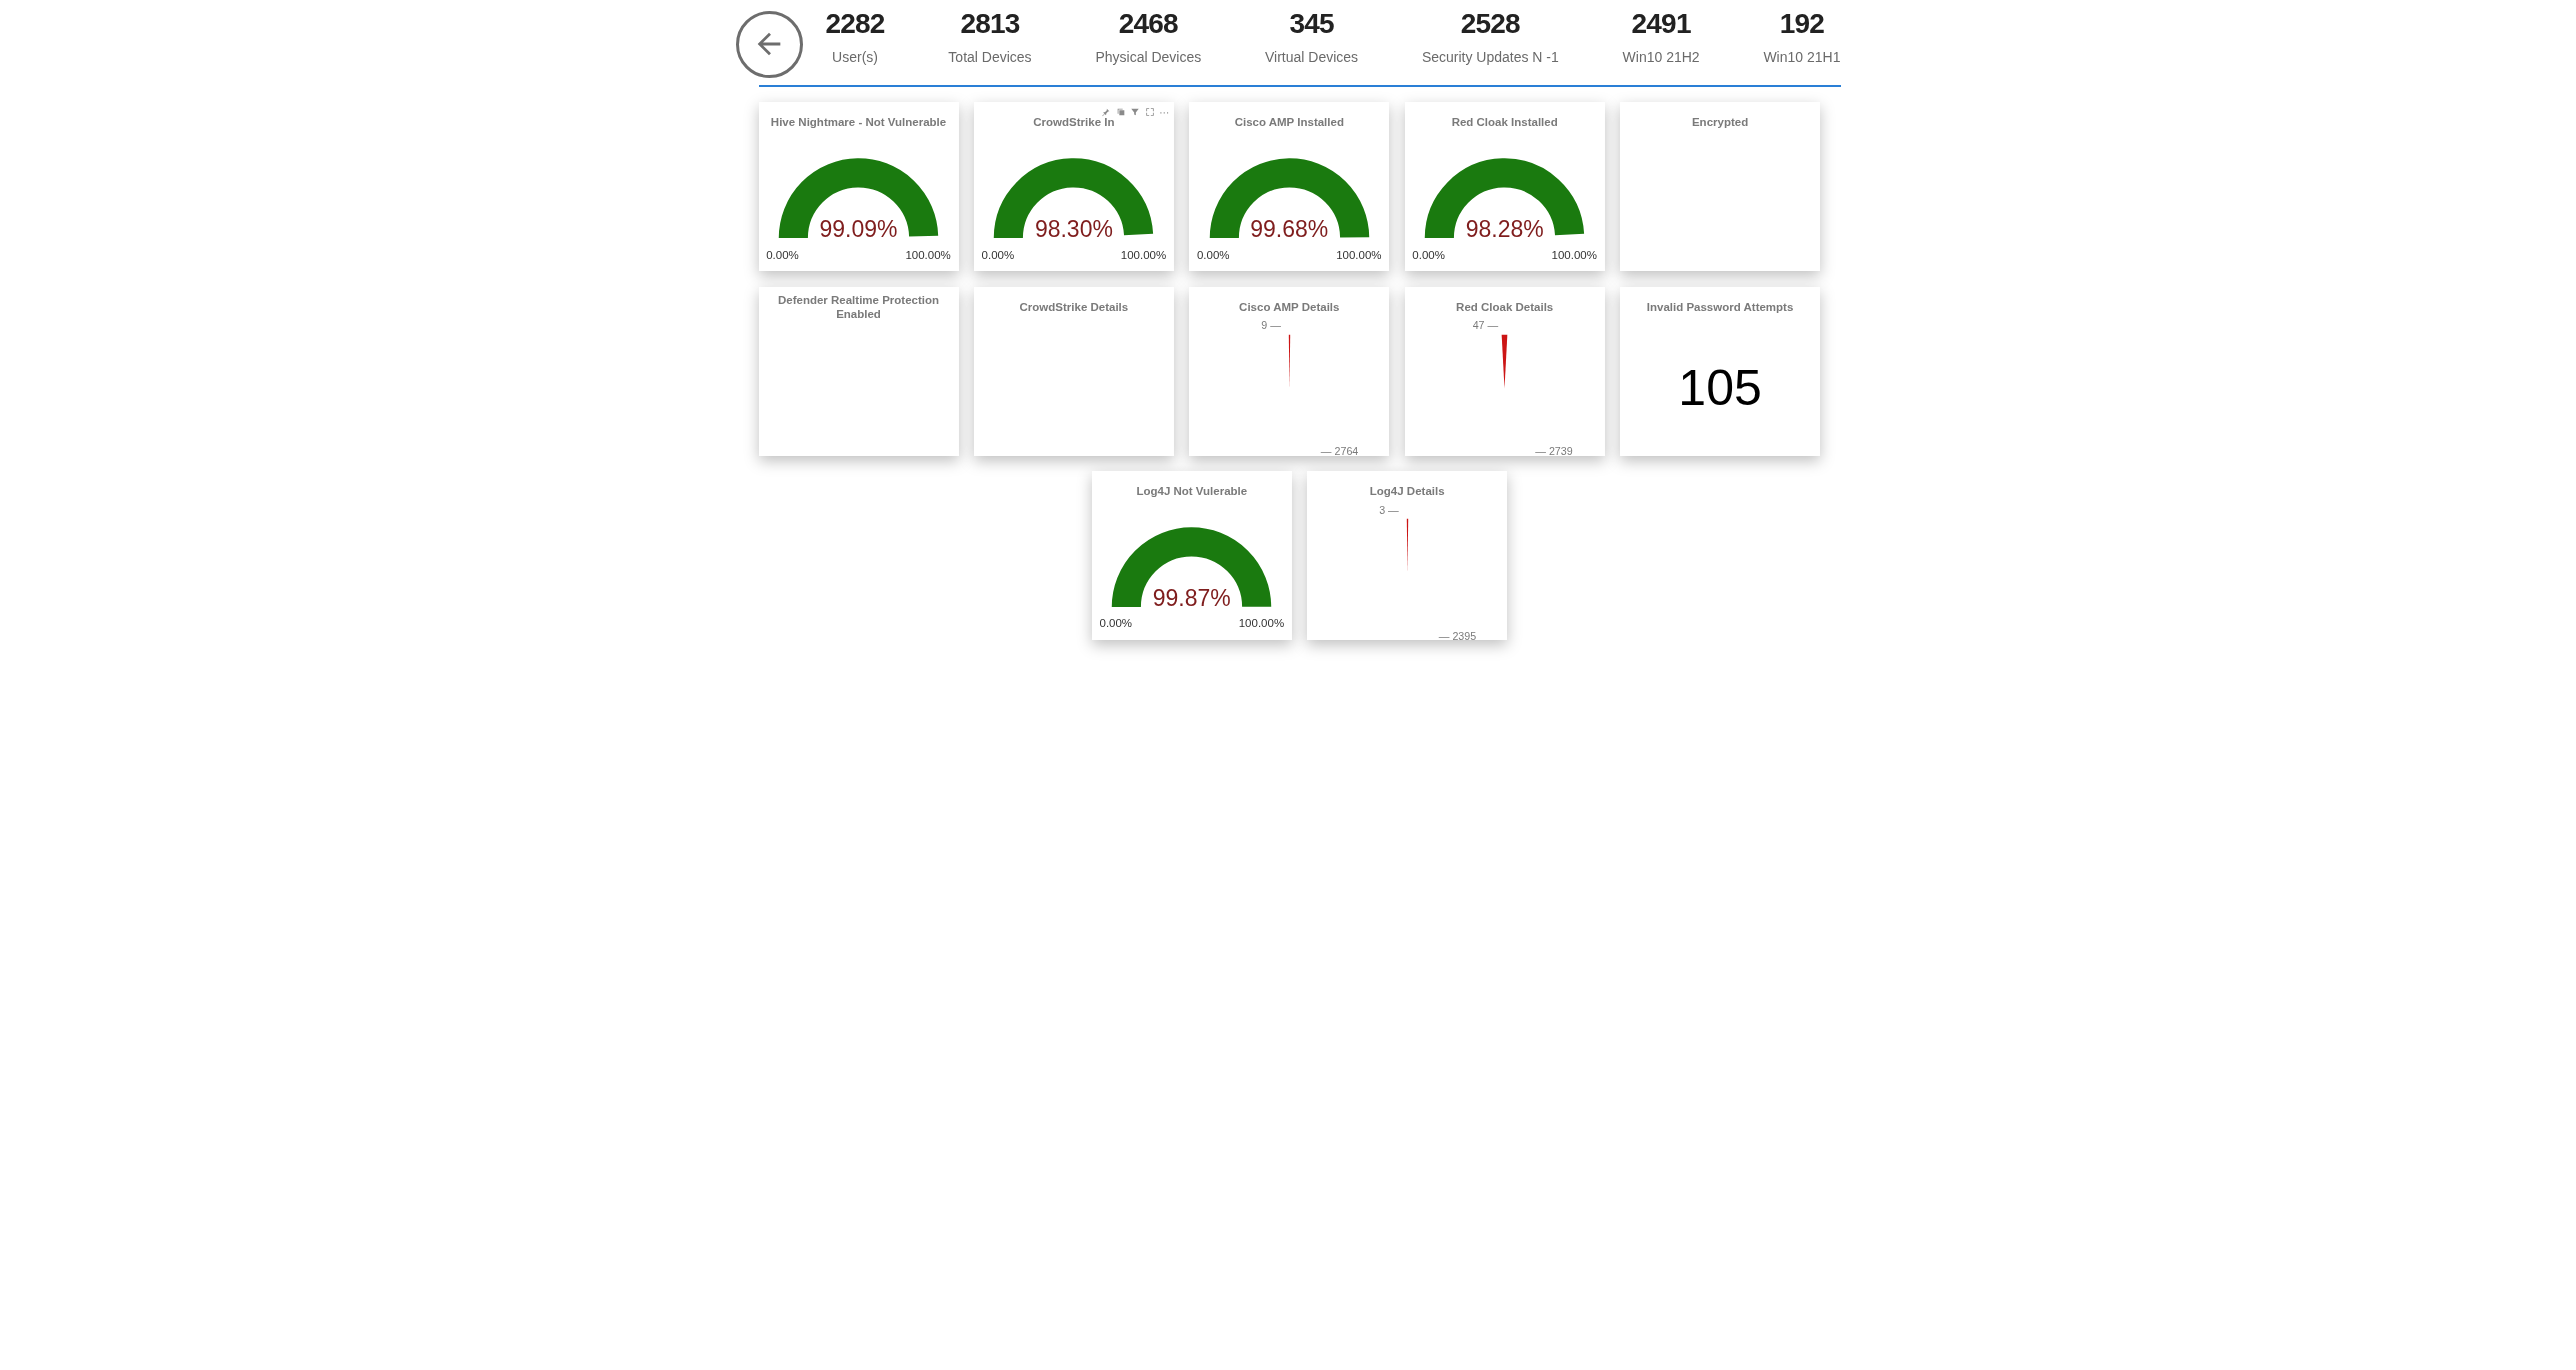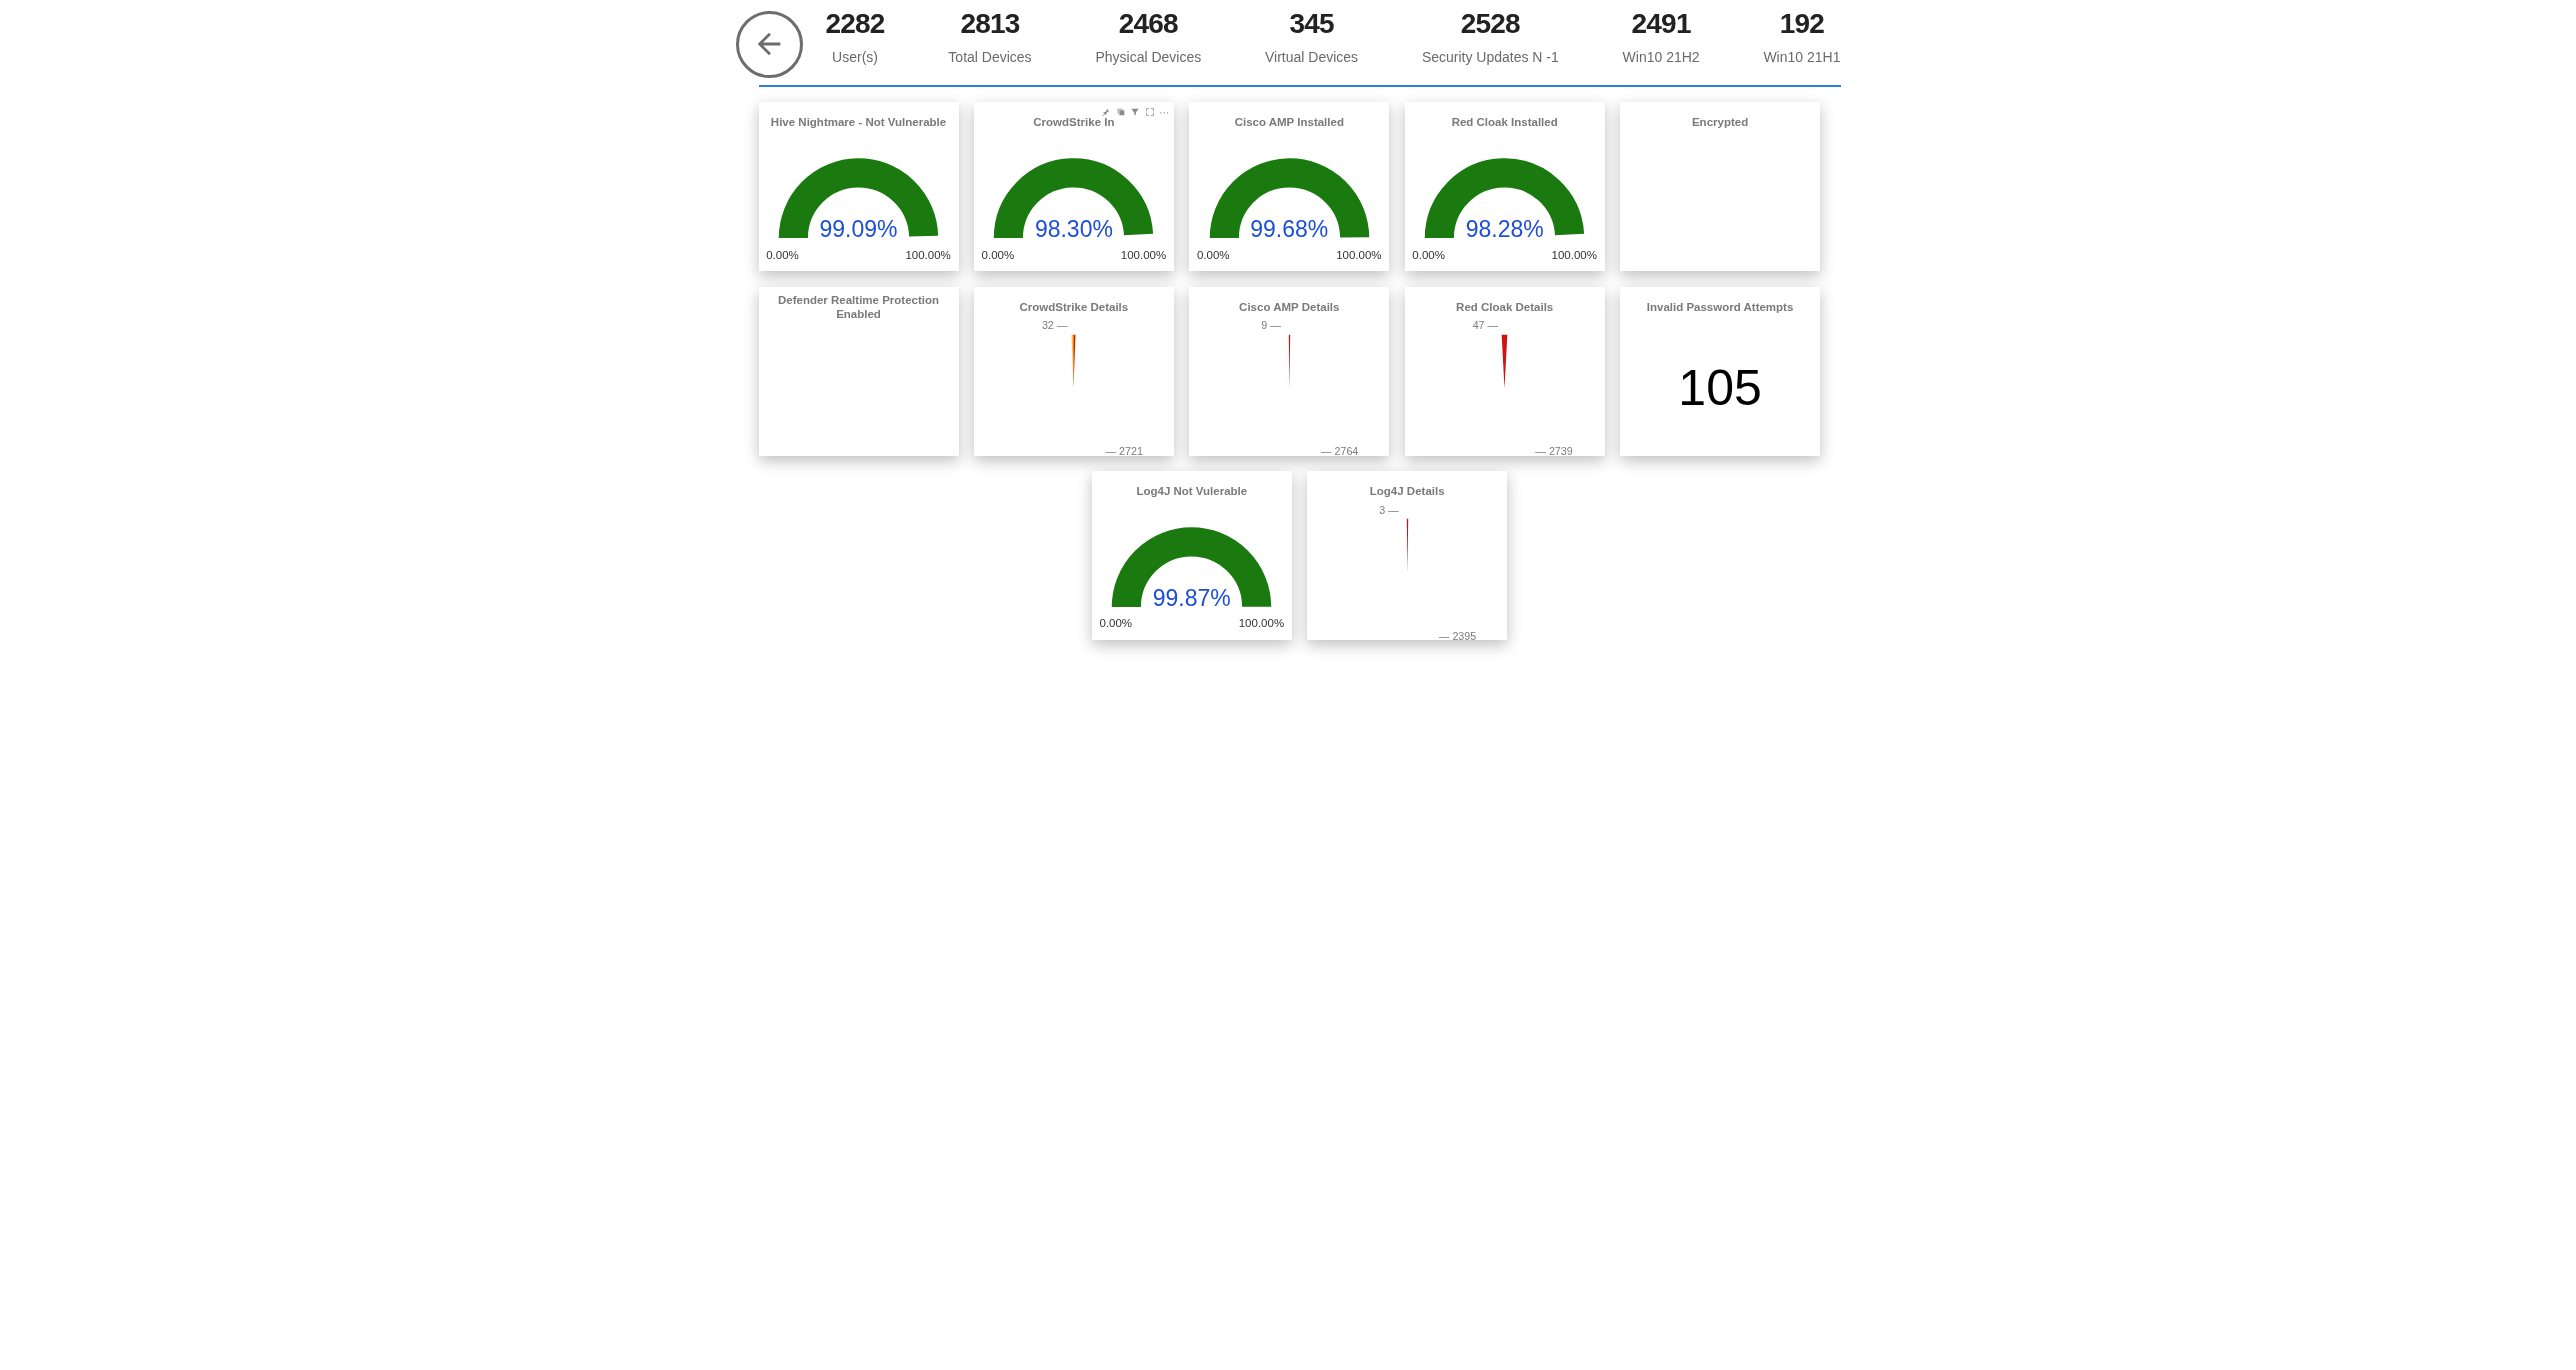--- a/index.html
+++ b/index.html
@@ -12,21 +12,21 @@
   .kpi .val{font-size:28px;font-weight:700;color:#222;letter-spacing:-0.8px;text-align:right;}
   .kpi .lbl{font-size:14px;color:#6a6a6a;margin-top:9px;}
   .rule{height:1.5px;background:#2a7fd6;margin:7.7px 23px 15.4px 46px;}
   .grid{display:flex;flex-wrap:wrap;gap:15.4px;padding:0 23px 23px 46px;}
   .card{width:200px;height:169px;background:#fff;box-shadow:0 4.6px 14px rgba(0,0,0,0.25);position:relative;display:flex;flex-direction:column;align-items:center;}
   .card .title{font-size:11.5px;color:#7a7a7a;text-align:center;margin:6.1px 7.7px 0 7.7px;line-height:1.25;min-height:28px;display:flex;align-items:center;justify-content:center;font-weight:bold;}
   .card .chart-area{flex:1;position:relative;width:100%;display:flex;align-items:center;justify-content:center;}
   .card .toolbar{position:absolute;top:4.6px;right:4.6px;display:flex;gap:4.6px;color:#8a8a8a;font-size:10px;align-items:center;}
   .card .toolbar span{display:inline-flex;}
   
-  .gauge-val{position:absolute;left:50%;transform:translateX(-50%);font-size:23px;color:#1d4ed8;font-weight:400;}
+  .gauge-val{position:absolute;left:50%;transform:translateX(-50%);font-size:23px;color:#7f1d1d;font-weight:400;}
   .gauge-min,.gauge-max{position:absolute;font-size:11.5px;color:#333;}
   
   .enc-val{position:absolute;left:50%;transform:translateX(-50%);font-size:32px;color:#c0c0c0;font-weight:400;}
   
   .big-number{font-size:50px;font-weight:400;color:#000;width:100%;height:100%;display:flex;align-items:center;justify-content:center;}
   
   .ann{position:absolute;font-size:10.7px;color:#7a7a7a;}
   .row-center{width:100%;display:flex;justify-content:center;gap:15.4px;}
 </style>
 </head>
@@ -150,29 +150,20 @@
     <div class="card">
       <div class="title">Encrypted</div>
     </div>
 
     <div class="card">
       <div class="title">Defender Realtime Protection Enabled</div>
     </div>
 
     <div class="card">
       <div class="title">CrowdStrike Details</div>
-      <div class="chart-area">
-        <svg class="pie-svg" width="123" height="123" viewBox="0 0 160 160">
-            <path d="M 80 80 L 80 10 A 70 70 0 1 1 79.99999999999999 10 Z" fill="#1a7a0f"></path>
-            <path d="M 80 80 L 77.44438661151369 10.04666669694295 A 70 70 0 0 1 80 10 Z" fill="#f3cc0c"></path>
-            <path d="M 80 80 L 80 10 A 70 70 0 0 1 82.55561338848631 10.04666669694295 Z" fill="#cc1515"></path>
-          </svg>
-        <div class="ann" style="left:68px;top:-1.5px"><span>32</span> —</div>
-        <div class="ann" style="right:31px;bottom:-1.5px">— <span>2721</span></div>
-      </div>
     </div>
 
     <div class="card">
       <div class="title">Cisco AMP Details</div>
       <div class="chart-area">
         <svg class="pie-svg" width="123" height="123" viewBox="0 0 160 160">
             <path d="M 80 80 L 80 10 A 70 70 0 1 1 79.99999999999999 10 Z" fill="#1a7a0f"></path>
             <path d="M 80 80 L 79.0837283100059 10.005997069819514 A 70 70 0 0 1 80.91627168999412 10.005997069819514 Z" fill="#cc1515"></path>
           </svg>
         <div class="ann" style="left:72px;top:-1.5px"><span>9</span> —</div>

